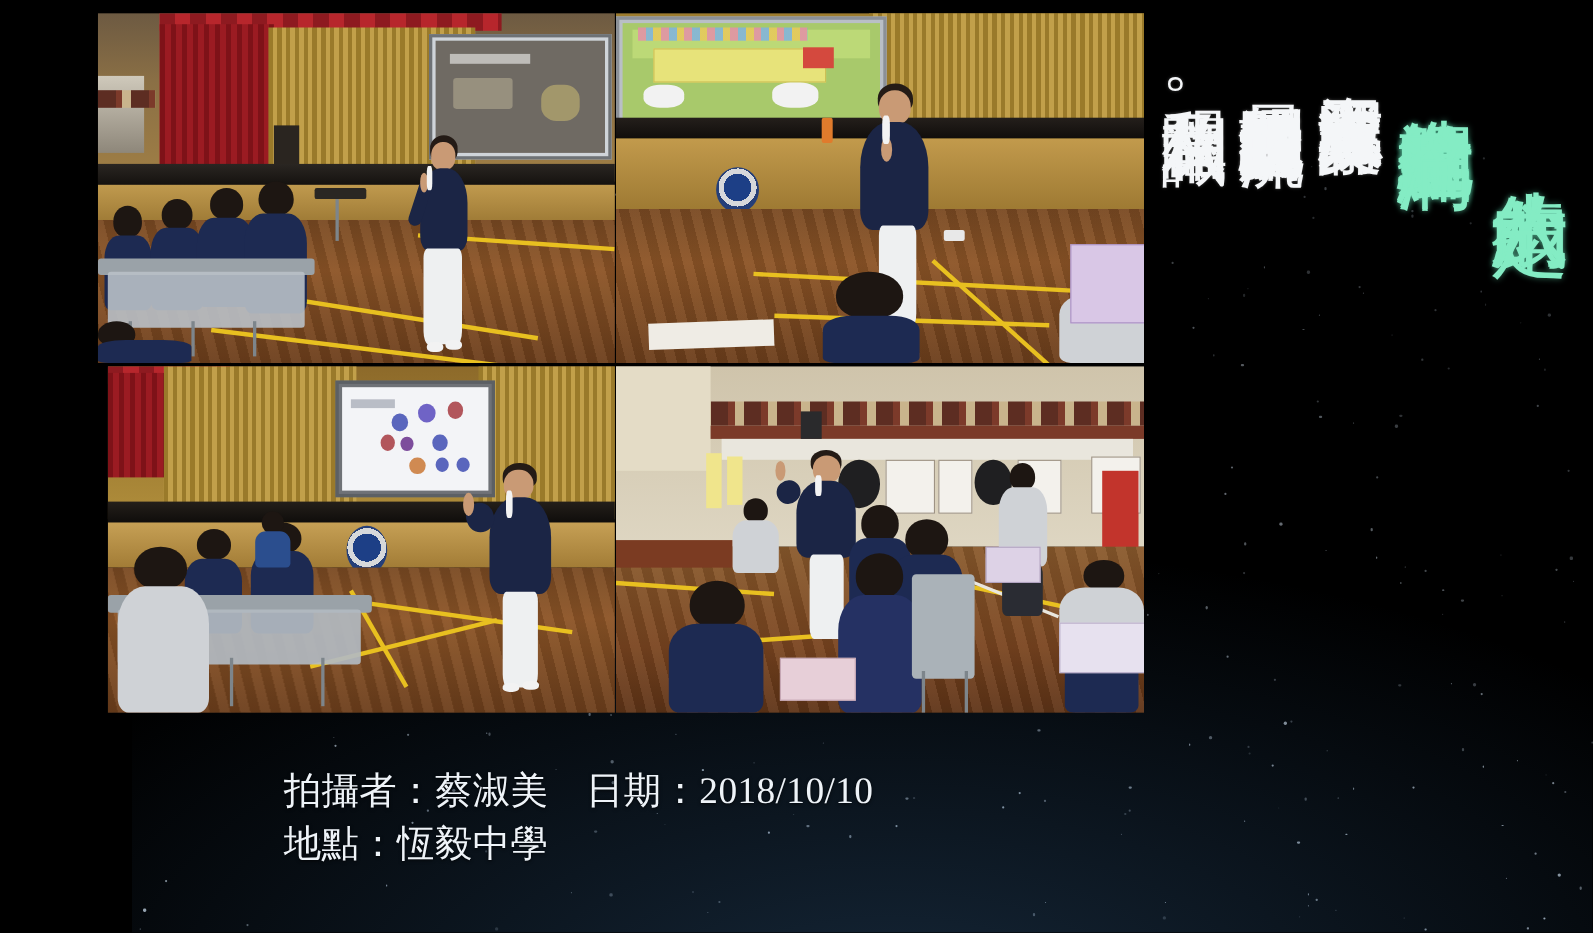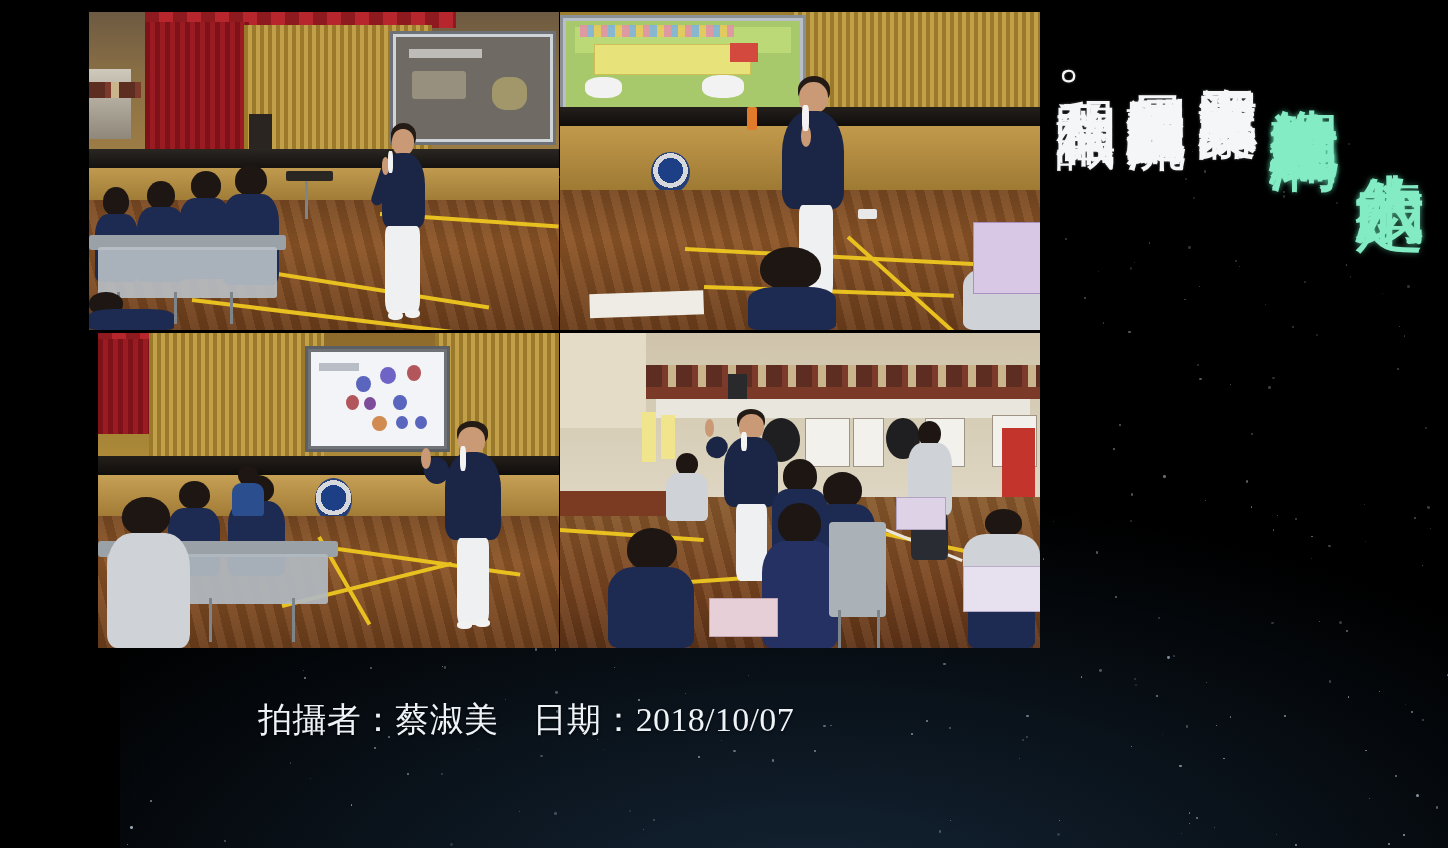--- a/index.html
+++ b/index.html
@@ -714,16 +714,17 @@
 
   <div class="poem">
     <div class="vcol mint" id="poem-col-1">十八歲的約定</div>
     <div class="vcol mint" id="poem-col-2">造血幹細胞的點點滴滴</div>
     <div class="vcol white" id="poem-col-3">資深志工陳淑琴在人文課向學</div>
     <div class="vcol white" id="poem-col-4">員們說明骨髓幹細胞捐贈的流</div>
     <div class="vcol white" id="poem-col-5">程及相關常識。</div>
   </div>
 
   <div class="caption">
-    <span class="cap-line">拍攝者：蔡淑美　日期：2018/10/07</span>
+    <span class="cap-line">拍攝者：蔡淑美　日期：2018/10/10</span>
+    <span class="cap-line">地點：恆毅中學</span>
   </div>
 
 </div>
 
 </body></html>

